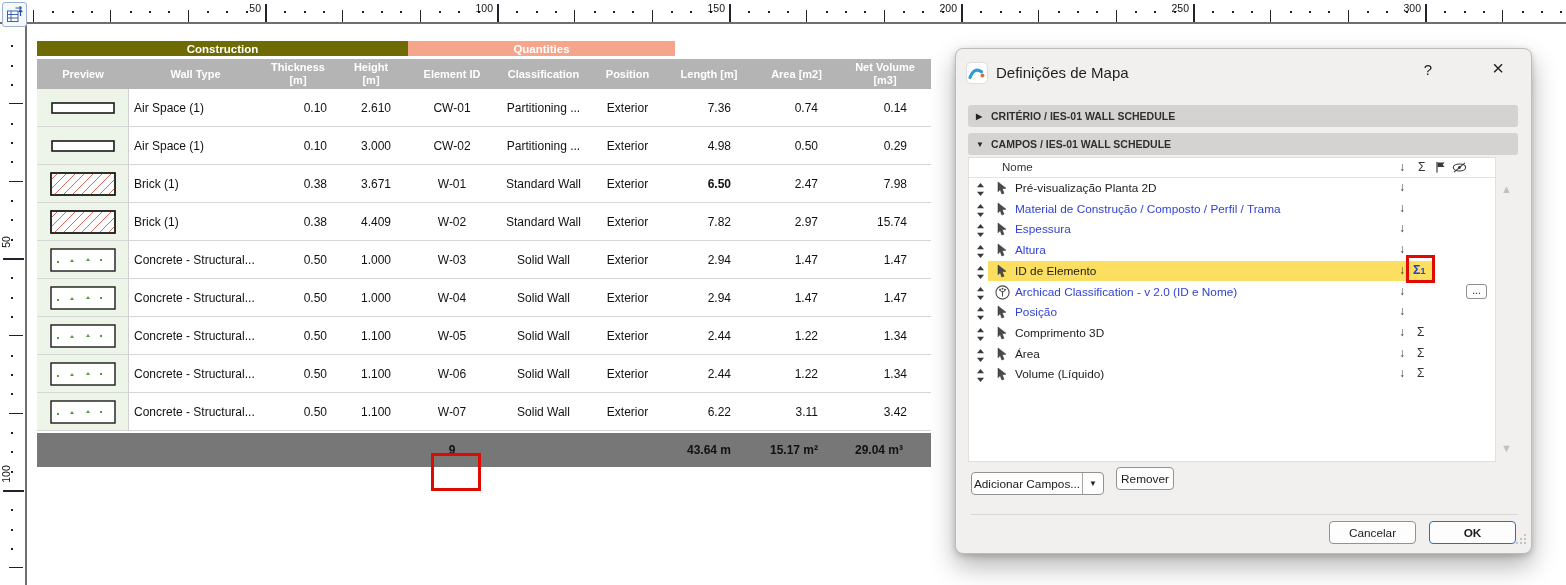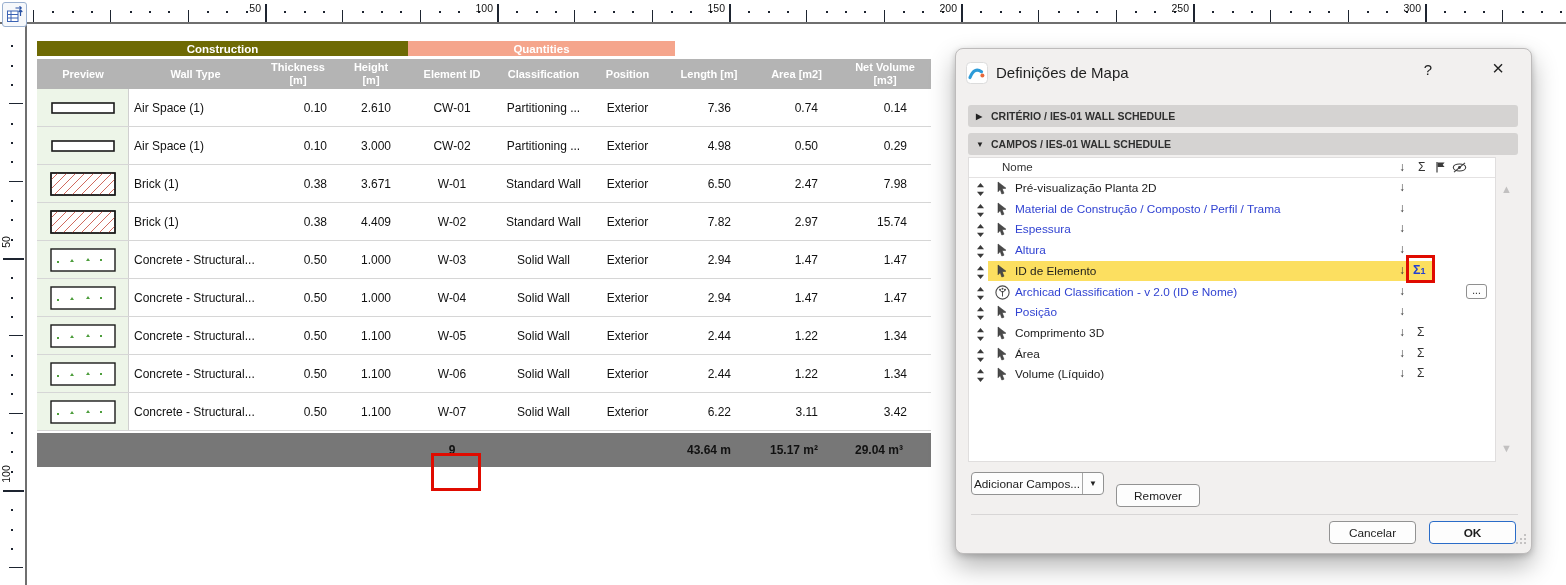--- a/index.html
+++ b/index.html
@@ -73,21 +73,21 @@
   .l-sum1{position:absolute;left:444px;top:2px;font-size:12.5px;color:#2440d0;font-weight:bold;}
   .l-sum1 .sub{font-size:9px;}
   .l-more{position:absolute;left:497px;top:2px;width:21px;height:15px;border:1px solid #8f8f8f;border-radius:3px;
     background:#fdfdfd;font-size:10px;line-height:11px;text-align:center;color:#222;box-sizing:border-box;}
   .scr{position:absolute;left:545px;color:#c2c0c0;font-size:11px;}
   .btn{position:absolute;height:23px;background:#fdfdfd;border:1px solid #929292;border-radius:4px;
     font-size:11.8px;color:#1b1b1b;display:flex;align-items:center;justify-content:center;box-sizing:border-box;}
   .btn-add{left:15px;top:423px;width:133px;justify-content:flex-start;}
   .btn-add .lbl{flex:1;text-align:center;}
   .btn-add .arr{width:20px;height:100%;border-left:1px solid #a7a7a7;display:flex;align-items:center;justify-content:center;font-size:8px;color:#222;}
-  .btn-remove{left:160px;top:435px;width:84px;}
+  .btn-remove{left:160px;top:418px;width:58px;}
   .d-div{position:absolute;left:15px;top:465px;width:547px;height:1px;background:#d8d6d6;}
   .btn-cancel{left:373px;top:472px;width:87px;}
   .btn-ok{left:473px;top:472px;width:87px;border:1.5px solid #2a6cc8;font-weight:bold;}
   .grip{position:absolute;right:4px;bottom:4px;}
 </style>
 </head>
 <body>
 
 <div class="stage">
 
@@ -299,21 +299,21 @@
               </g>
               <rect x="1" y="1" width="64" height="22" fill="none" stroke="#1a1a1a" stroke-width="1.4"></rect>
             </svg>
           </div>
           <div class="tcell al">Brick (1)</div>
           <div class="tcell ar" style="padding-right: 7px;">0.38</div>
           <div class="tcell ar" style="padding-right: 17px;">3.671</div>
           <div class="tcell ac">W-01</div>
           <div class="tcell ac">Standard Wall</div>
           <div class="tcell ac">Exterior</div>
-          <div class="tcell ar" style="padding-right: 23px;">6.50</div>
+          <div class="tcell ar" style="padding-right: 23px; font-weight: bold;">6.50</div>
           <div class="tcell ar" style="padding-right: 21px;">2.47</div>
           <div class="tcell ar" style="padding-right: 24px;">7.98</div>
         </div>
         <div class="trow">
           <div class="tcell c-preview">
             <svg width="66" height="24" viewBox="0 0 66 24">
               <defs>
                 <clipPath id="bc4">
                   <rect x="1" y="1" width="64" height="22"></rect>
                 </clipPath>

